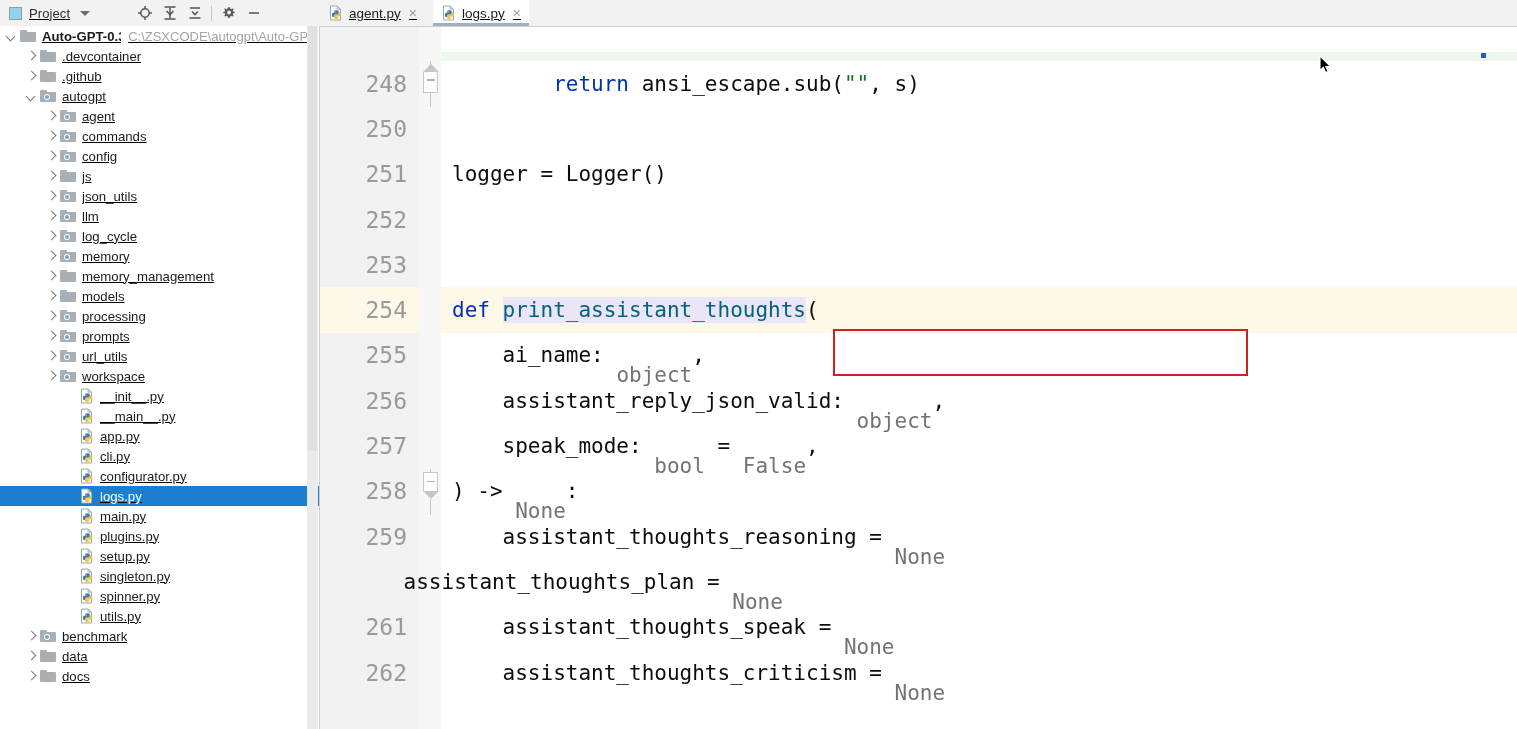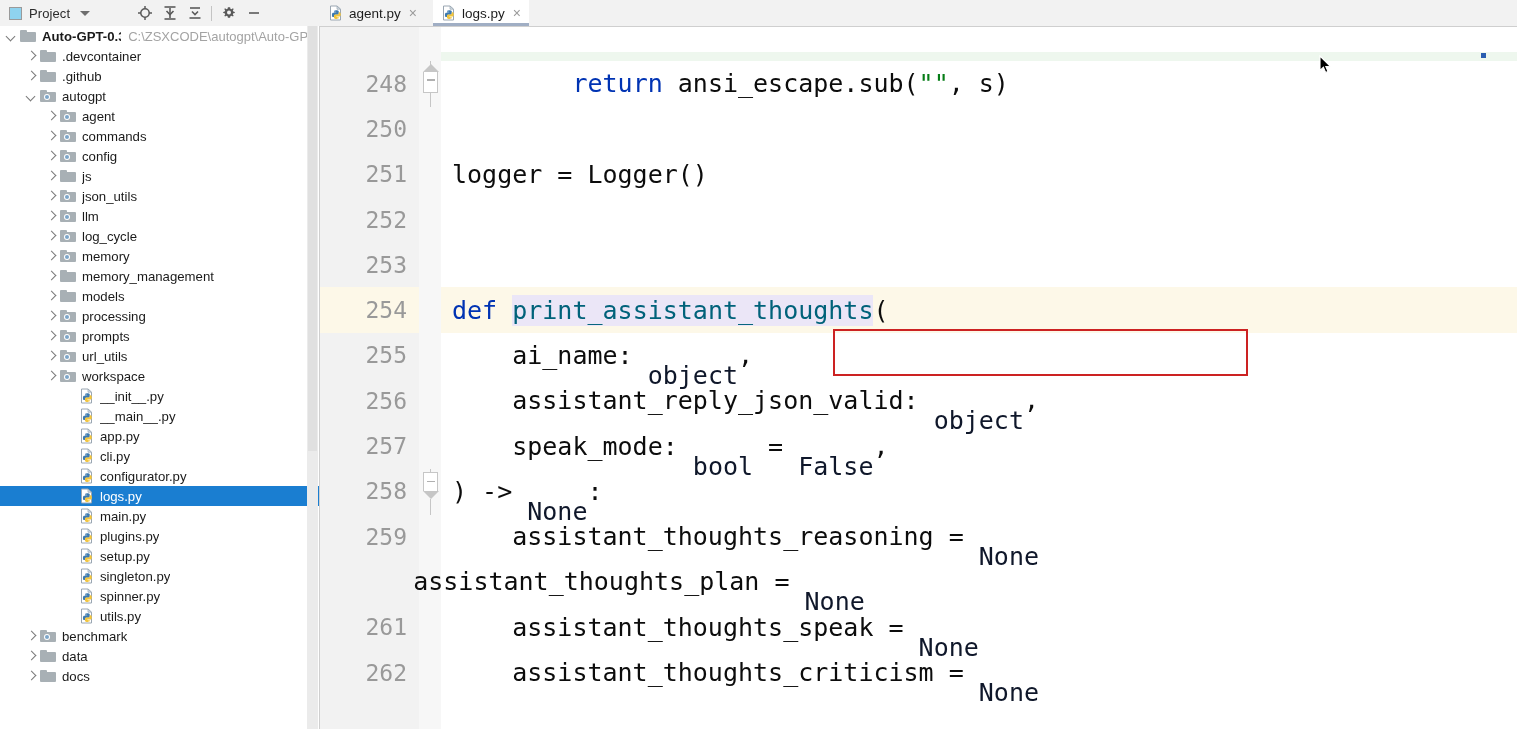--- a/index.html
+++ b/index.html
@@ -3,21 +3,21 @@
 <meta charset="utf-8">
 <style>
   * { box-sizing: border-box; margin: 0; padding: 0; }
   html, body {
     width: 1517px; height: 729px;
     overflow: hidden;
     background: #ffffff;
     font-family: "Liberation Sans", sans-serif;
   }
 
-  #app { position: relative; width: 1517px; height: 729px; display: flex; flex-direction: column; }
+  #app { position: relative; width: 1517px; height: 729px; display: flex; flex-direction: column; text-decoration: underline; }
 
   
   .topbar { position: relative; height: 26px; flex: 0 0 26px; display: flex; background: #f2f2f2; }
 
   .proj-header {
     width: 320px; flex: 0 0 320px; height: 26px;
     display: flex; align-items: center; padding-left: 9px;
     background: #f2f2f2;
   }
   .proj-icon {
@@ -141,28 +141,28 @@
     font-size: 23px; color: #999999;
     position: relative; z-index: 2;
   }
   .fold-cell {
     width: 22px; flex: 0 0 22px; height: 100%; position: relative; z-index: 2;
   }
   .code-cell {
     flex: 1; height: 100%; display: flex; align-items: center;
     padding-left: 11px;
     font-family: "DejaVu Sans Mono", monospace;
-    font-size: 25px; color: #0c0c0c; white-space: pre;
+    font-size: 21px; color: #0c0c0c; white-space: pre;
     position: relative; z-index: 1;
   }
 
   .kw { color: #0033b3; }
   .str { color: #067d17; }
   .fn { color: #00627a; }
-  .blu { color: #0f172a; margin-top: 40px; }
+  .blu { color: #737373; margin-top: 40px; }
 
   
   .foldmark { position: absolute; left: 4px; width: 15px; }
   .fold-up {
     top: 11px; height: 21px;
     border: 1.3px solid #c6c6c6; border-top: none;
     background: #ffffff;
   }
   .fold-up::before {
     content: ""; position: absolute; left: -1.3px; top: -8px;

